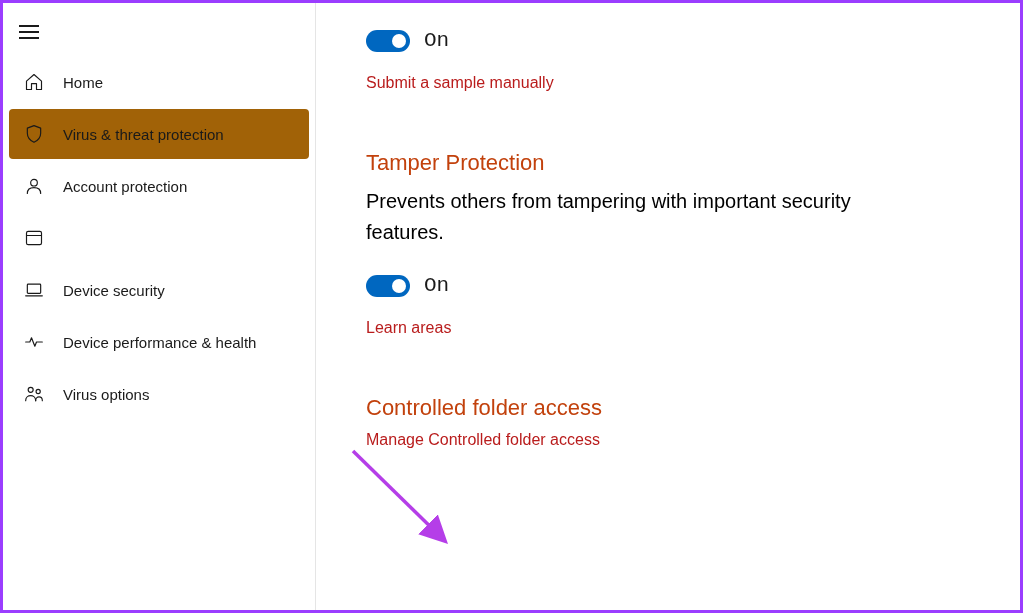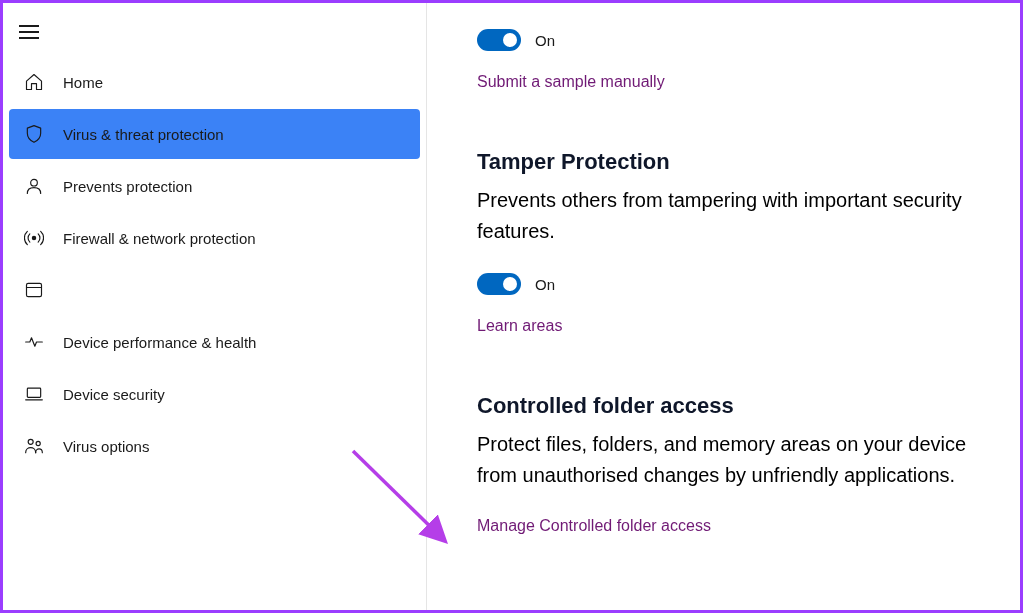--- a/index.html
+++ b/index.html
@@ -12,21 +12,21 @@
     height: 613px;
     overflow: hidden;
     position: relative;
     border: 3px solid #9b3dff;
   }
   .app {
     display: flex;
     height: 100%;
   }
   .sidebar {
-    width: 424px;
+    width: 313px;
     border-right: 1px solid #e5e5e5;
     padding-top: 10px;
     flex-shrink: 0;
   }
   .hamburger {
     padding: 8px 16px 16px 16px;
     display: inline-flex;
     flex-direction: column;
     gap: 4px;
     cursor: pointer;
@@ -42,21 +42,21 @@
     align-items: center;
     gap: 18px;
     padding: 14px 14px 14px 14px;
     margin: 2px 6px;
     border-radius: 4px;
     cursor: pointer;
     font-size: 15px;
     color: #1a1a1a;
   }
   .nav-item.active {
-    background: #3b82f6;
+    background: #a16207;
   }
   .nav-icon {
     width: 22px;
     height: 22px;
     display: flex;
     align-items: center;
     justify-content: center;
     flex-shrink: 0;
   }
   .nav-icon svg {
@@ -91,37 +91,38 @@
     content: "";
     position: absolute;
     width: 14px;
     height: 14px;
     background: #fff;
     border-radius: 50%;
     top: 4px;
     right: 4px;
   }
   .toggle-label {
-    font-size: 15px;
+    font-size: 21px;
     color: #1a1a1a;
+    font-family: Liberation Mono, monospace;
   }
   .link {
-    color: #701a75;
+    color: #b91c1c;
     font-size: 16px;
     cursor: pointer;
     display: inline-block;
     margin-bottom: 10px;
   }
   .section {
     margin-top: 48px;
   }
   .section h2 {
     font-size: 22px;
-    font-weight: 700;
-    color: #0f172a;
+    font-weight: 400;
+    color: #c2410c;
     margin-bottom: 10px;
   }
   .section p.desc {
     font-size: 20px;
     color: #000000;
     line-height: 1.55;
     margin-bottom: 26px;
     max-width: 520px;
   }
   .arrow-annotation {
@@ -161,62 +162,50 @@
       <span>Virus &amp; threat protection</span>
     </div>
 
     <div class="nav-item">
       <span class="nav-icon">
         <svg viewBox="0 0 24 24">
             <circle cx="12" cy="8" r="4"></circle>
             <path d="M4 21 C4 16 8 14 12 14 C16 14 20 16 20 21"></path>
           </svg>
       </span>
-      <span>Prevents protection</span>
-    </div>
-
-    <div class="nav-item">
-      <span class="nav-icon">
-        <svg viewBox="0 0 24 24">
-            <circle cx="12" cy="12" r="2" fill="#1a1a1a"></circle>
-            <path d="M7 7 A7 7 0 0 0 7 17"></path>
-            <path d="M17 7 A7 7 0 0 1 17 17"></path>
-            <path d="M4 4 A11 11 0 0 0 4 20"></path>
-            <path d="M20 4 A11 11 0 0 1 20 20"></path>
-          </svg>
-      </span>
-      <span>Firewall &amp; network protection</span>
-    </div>
+      <span>Account protection</span>
+    </div>
+
 
     <div class="nav-item">
       <span class="nav-icon">
         <svg viewBox="0 0 24 24">
             <rect x="3" y="4" width="18" height="16" rx="2"></rect>
             <line x1="3" y1="9" x2="21" y2="9"></line>
           </svg>
       </span>
     </div>
 
     <div class="nav-item">
       <span class="nav-icon">
         <svg viewBox="0 0 24 24">
-            <path d="M2 12 H7 L9 7 L13 17 L15 12 H22"></path>
-          </svg>
-      </span>
-      <span>Device performance &amp; health</span>
-    </div>
-
-    <div class="nav-item">
-      <span class="nav-icon">
-        <svg viewBox="0 0 24 24">
             <rect x="4" y="5" width="16" height="11" rx="1"></rect>
             <line x1="2" y1="19" x2="22" y2="19"></line>
           </svg>
       </span>
       <span>Device security</span>
+    </div>
+
+    <div class="nav-item">
+      <span class="nav-icon">
+        <svg viewBox="0 0 24 24">
+            <path d="M2 12 H7 L9 7 L13 17 L15 12 H22"></path>
+          </svg>
+      </span>
+      <span>Device performance &amp; health</span>
     </div>
 
     <div class="nav-item">
       <span class="nav-icon">
         <svg viewBox="0 0 24 24">
             <circle cx="8" cy="7" r="3"></circle>
             <circle cx="17" cy="9" r="2.5"></circle>
             <path d="M2 20 C2 16 5 14 8 14 C11 14 14 16 14 20"></path>
             <path d="M14 20 C14 17 16 15.5 18 15.5 C20 15.5 22 17 22 20"></path>
           </svg>
@@ -240,21 +229,20 @@
       <p class="desc">Prevents others from tampering with important security features.</p>
       <div class="toggle-row">
         <div class="toggle on"></div>
         <span class="toggle-label">On</span>
       </div>
       <a class="link">Learn areas</a>
     </div>
 
     <div class="section">
       <h2>Controlled folder access</h2>
-      <p class="desc">Protect files, folders, and memory areas on your device from unauthorised changes by unfriendly applications.</p>
       <a class="link">Manage Controlled folder access</a>
     </div>
 
   </main>
 
 </div>
 
 <svg class="arrow-annotation" width="130" height="120" viewBox="0 0 130 120">
   <defs>
     <marker id="arrowhead" markerWidth="8" markerHeight="8" refX="6" refY="4" orient="auto">

